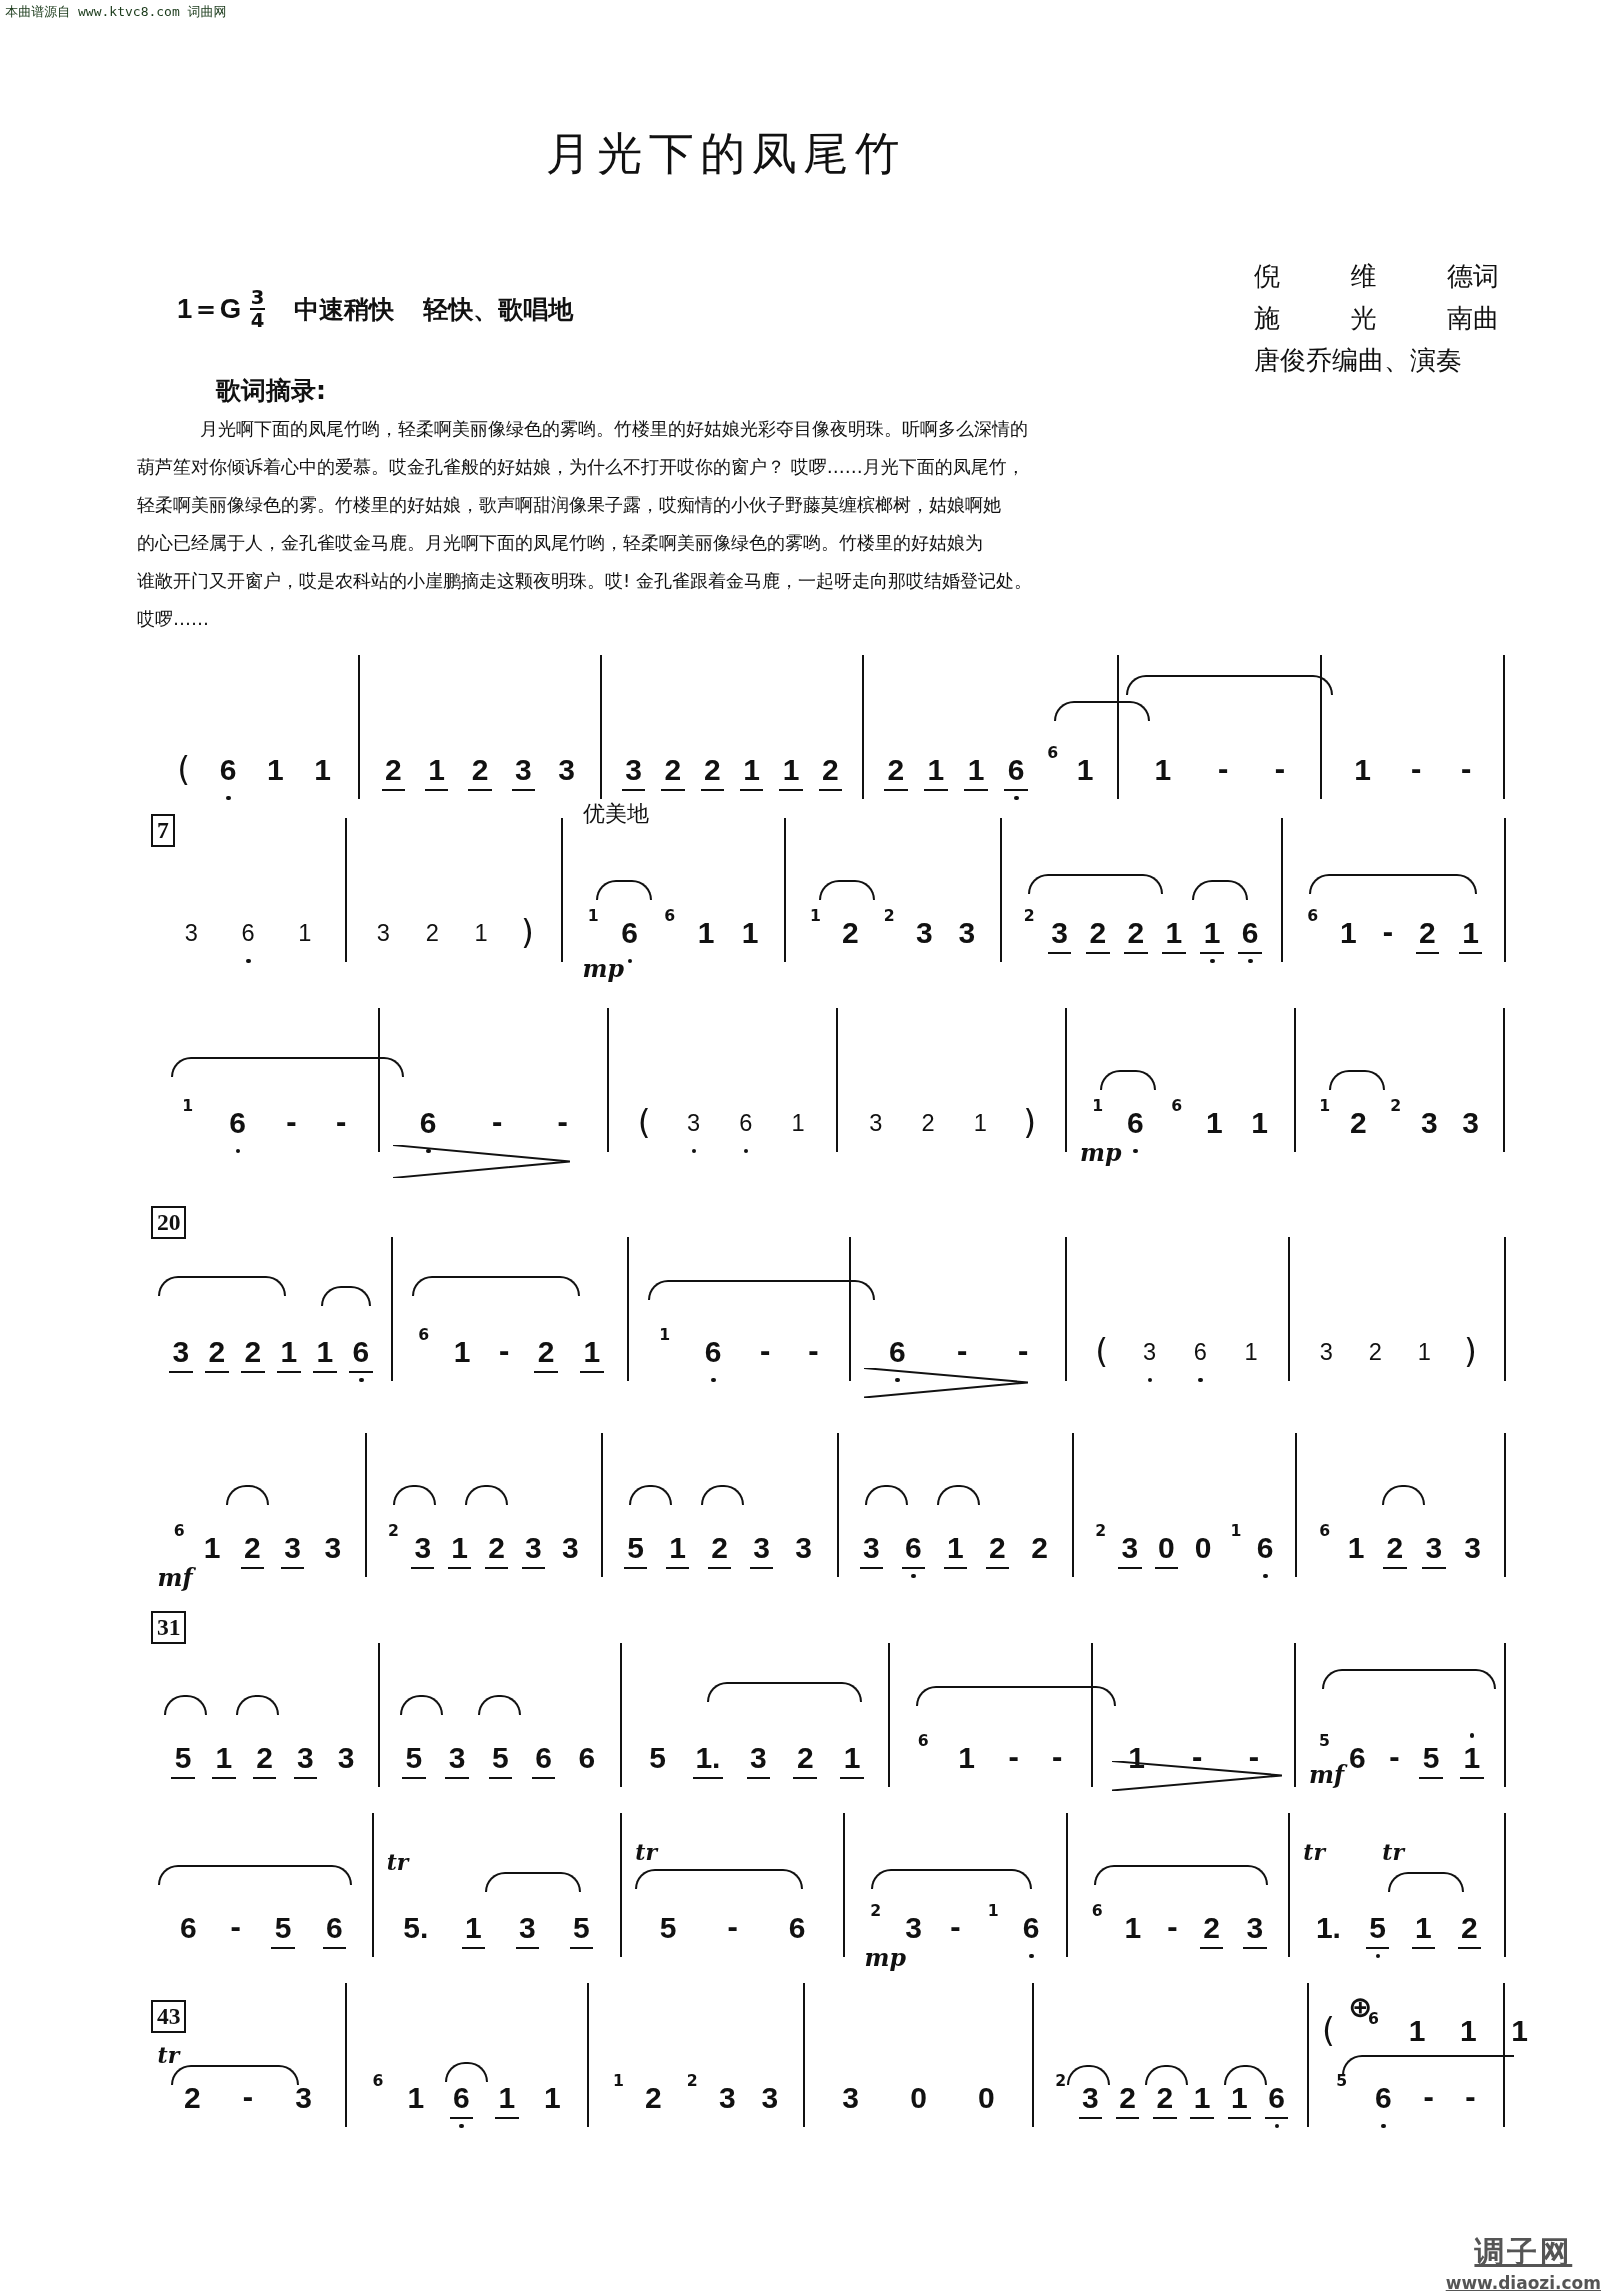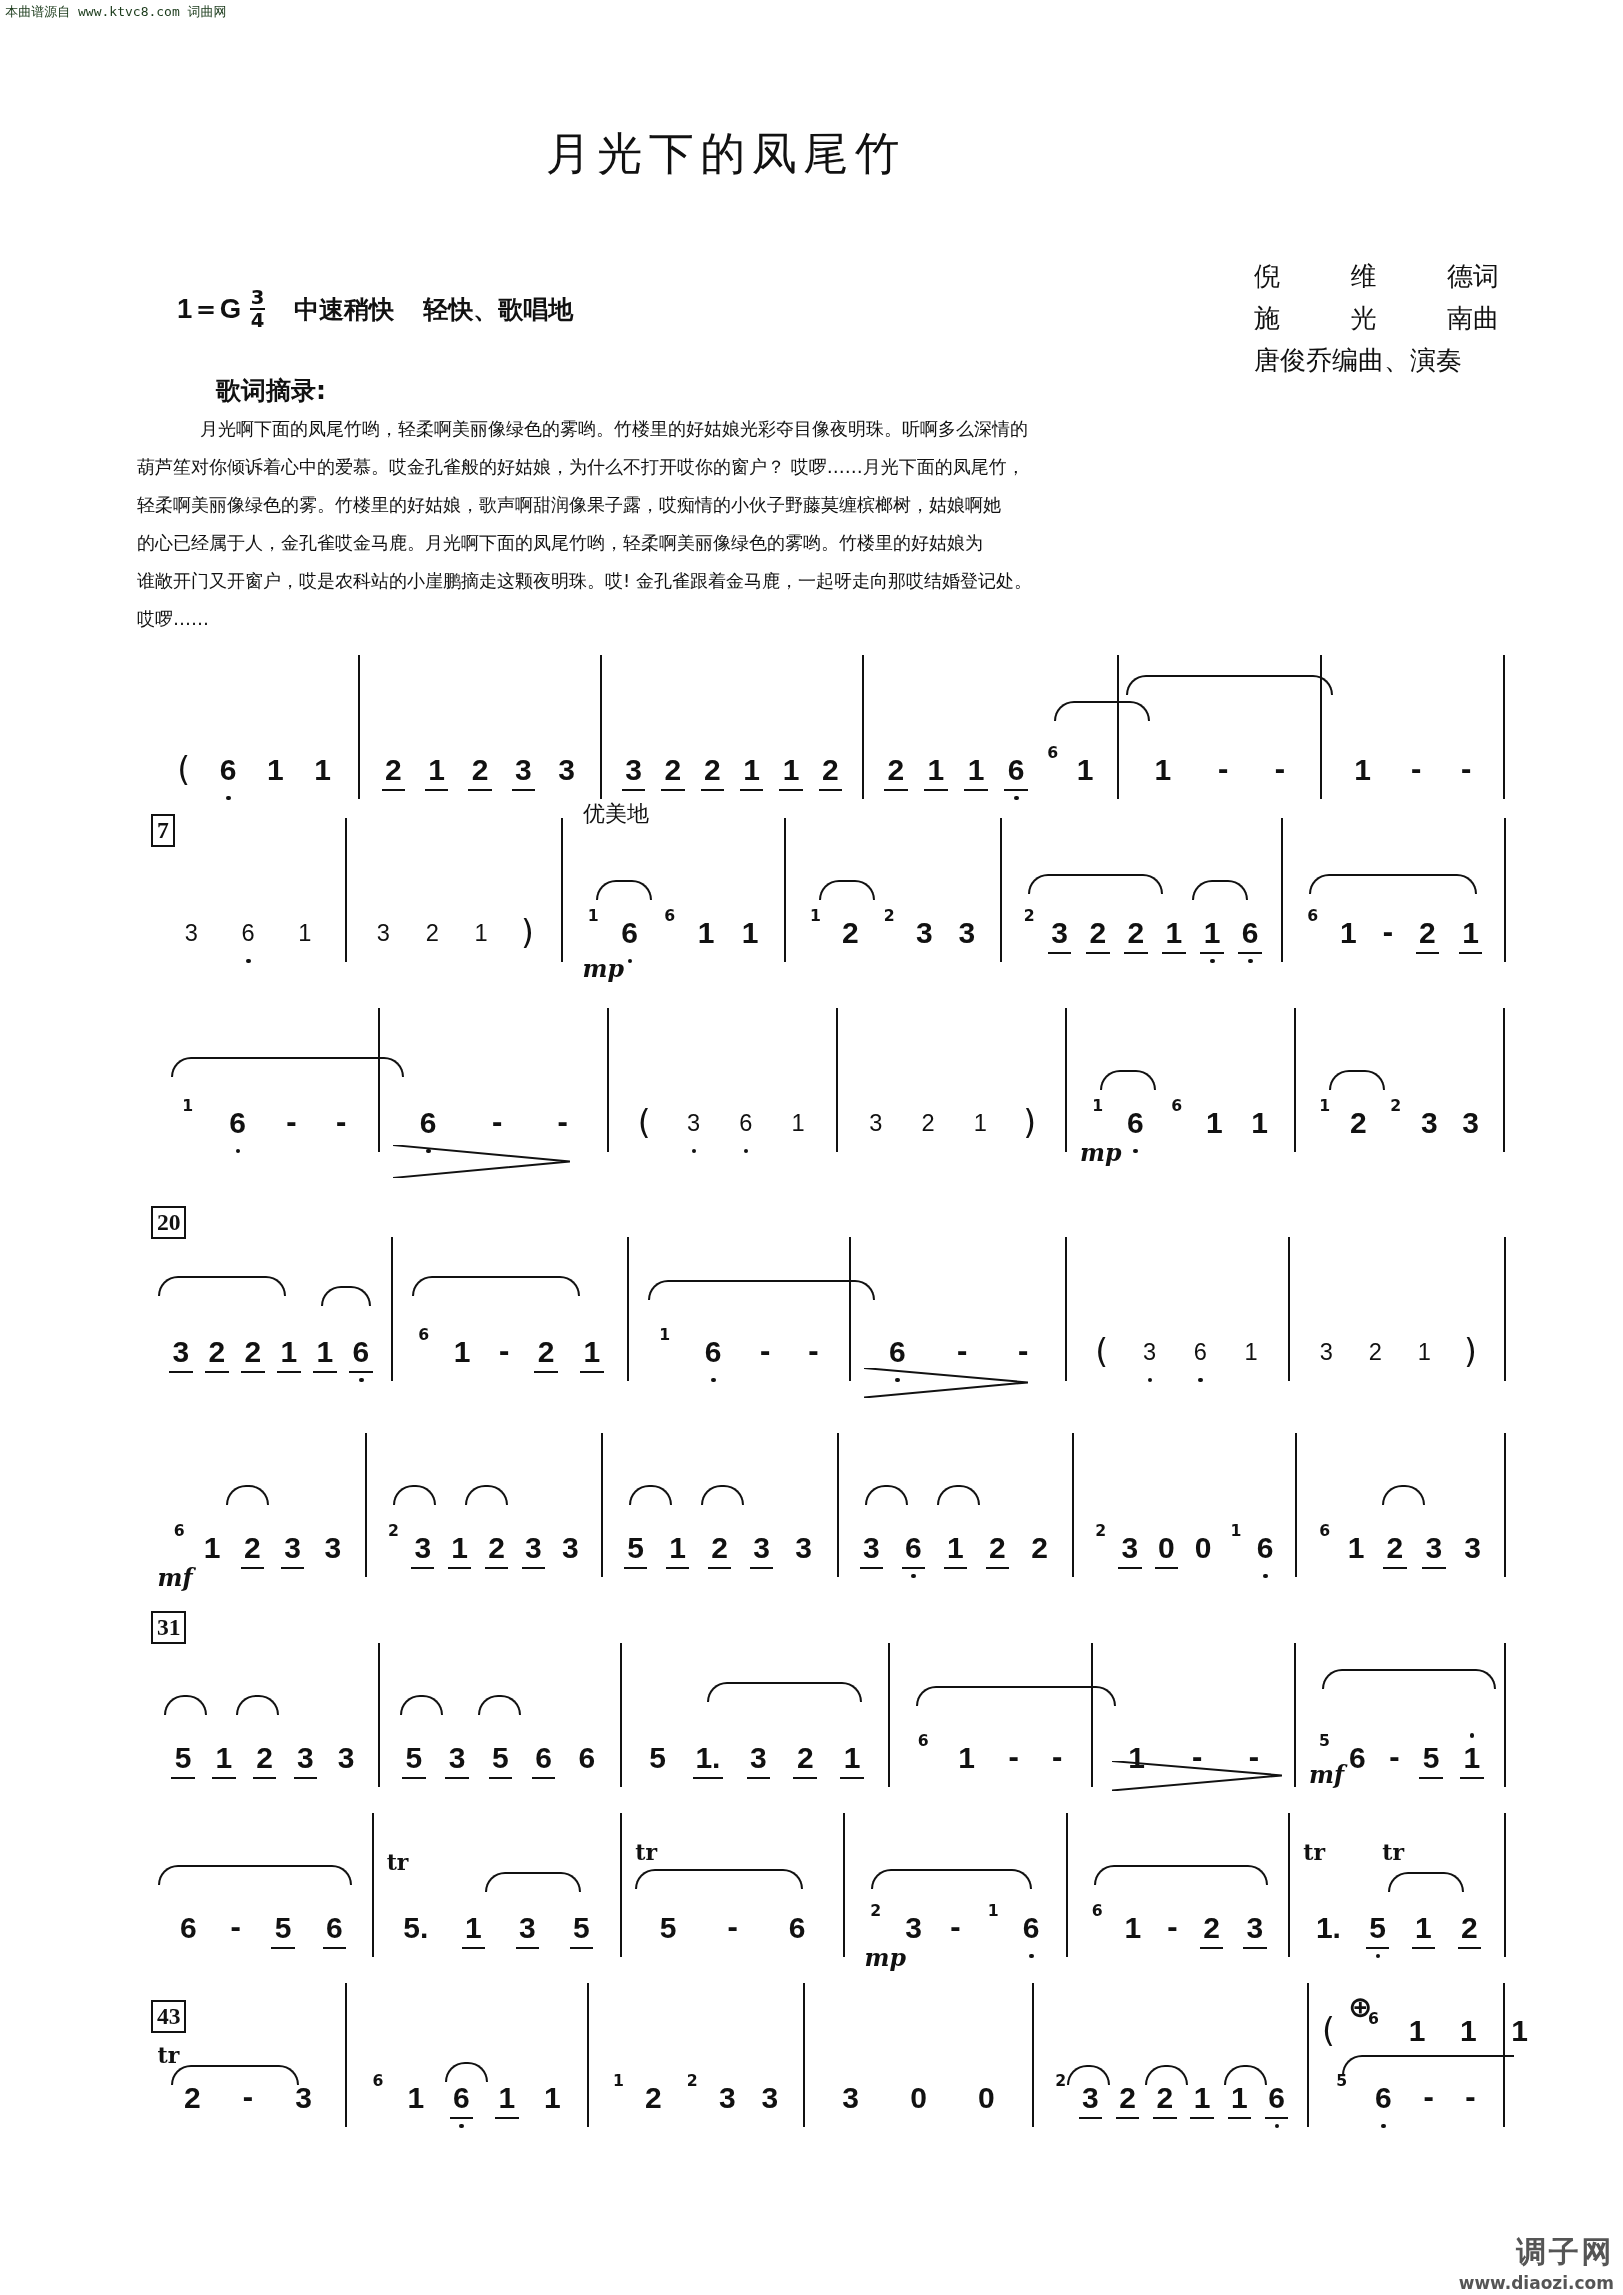--- a/index.html
+++ b/index.html
@@ -28,28 +28,28 @@
           line-height:30px; display:inline-block; min-width:18.3px; text-align:center; }
   .note.light { font-weight:normal; font-size:23.6px; }
   .note.u::after { content:""; position:absolute; left:-2.6px; right:-2.6px; bottom:-6.5px; height:2px; background:#111; }
   .note.ld::before { content:""; position:absolute; left:50%; bottom:-15.7px; width:4.6px; height:4.6px; margin-left:-2px; border-radius:50%; background:#111; }
   .note.hd::before { content:""; position:absolute; left:50%; top:-9.2px; width:4.6px; height:4.6px; margin-left:-2px; border-radius:50%; background:#111; }
   .grace { position:relative; font-size:15.7px; font-weight:bold; line-height:15.7px; top:-23.6px; margin-right:-3.9px; }
   .dash { font-size:26px; font-weight:bold; line-height:30px; }
   .paren { font-size:33px; font-weight:normal; line-height:30px; }
   .slur { position:absolute; height:18.3px; border:2px solid #111; border-bottom:none; border-radius:26px 26px 0 0; }
   .dyn { position:absolute; font-style:italic; font-weight:bold; font-size:23.6px; font-family:"DejaVu Serif", serif; }
-  .tr { position:absolute; font-weight:bold; font-size:22px; font-family:"DejaVu Serif", serif; }
+  .tr { position:absolute; font-style:italic; font-weight:bold; font-size:22px; font-family:"DejaVu Serif", serif; }
   .rehearsal { position:absolute; left:151px; border:2px solid #111; font-size:23.6px; font-weight:bold;
                padding:1.3px 3.9px; line-height:26px; font-family:"Liberation Serif", serif; }
   .expr { position:absolute; font-size:22px; font-family:"DejaVu Serif", serif; }
   .dim { position:absolute; height:0; }
   .dim svg { display:block; }
   .coda { position:absolute; font-size:29px; font-weight:bold; }
-  .wm { right:9px; top:2232px; text-align:right; color:#555; }
+  .wm { right:22px; top:2232px; text-align:center; color:#555;text-decoration:underline; }
   .wm .cn { font-size:30px; font-weight:bold; letter-spacing:2.6px; }
   .wm .url { font-size:17px; font-weight:bold; }
 </style>
 </head>
 <body>
 
 <div class="abs src">本曲谱源自 www.ktvc8.com 词曲网</div>
 
 <h1 class="abs title" style="margin:0;">月光下的凤尾竹</h1>
 

